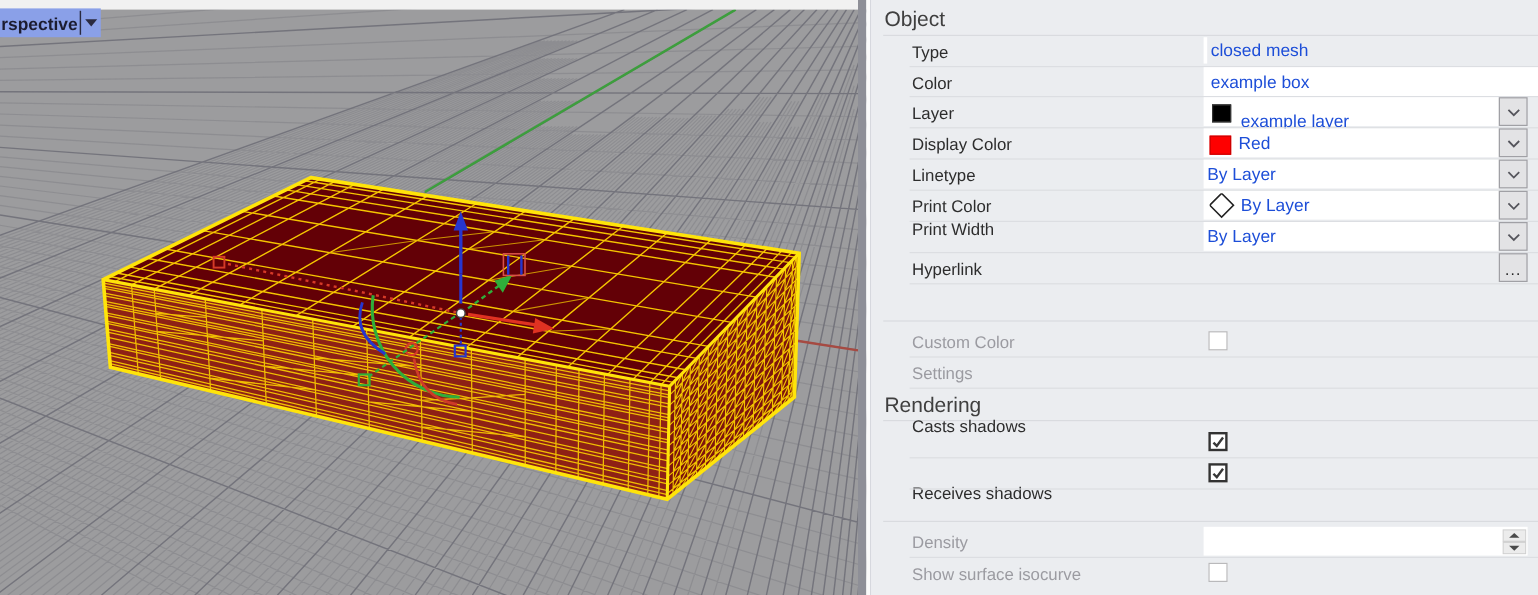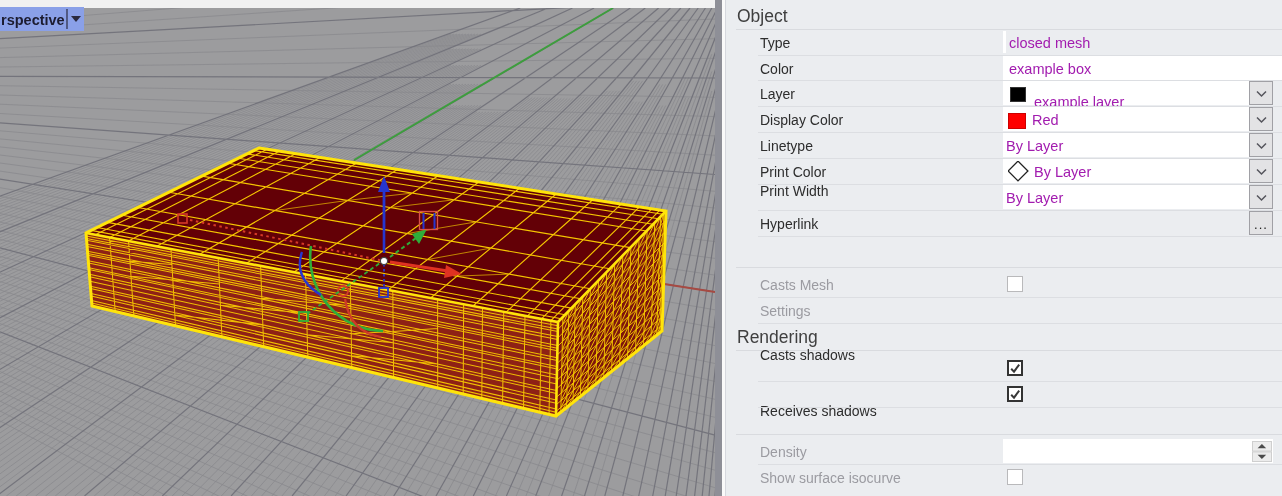--- a/index.html
+++ b/index.html
@@ -7,21 +7,21 @@
 #root { position:relative; width:1282px; height:496px; background:#ebedf0; }
 #panel { position:absolute; left:726px; top:0; width:556px; height:496px;
   background:#ebedf0; }
 #sliver { position:absolute; left:722px; top:0; width:4px; height:496px;
   background:#fafafa; border-right:1px solid #d6d8de; }
 .hdr { position:absolute; left:11px; font-size:17.5px; color:#3f3f3f; }
 .hline { position:absolute; left:10px; right:0; height:1px; background:#d9dbdf; }
 .sep { position:absolute; left:32px; right:0; height:1px; background:#dcdee2; }
 .lbl { position:absolute; left:34px; font-size:14px; color:#2d2d2d; }
 .lbl.dis { color:#9b9ba1; }
-.val { position:absolute; font-size:14.5px; color:#a21caf;text-align:right; }
+.val { position:absolute; font-size:14.5px; color:#1d4ed8;text-align:right; }
 .wf { position:absolute; background:#fff; }
 .dbtn { position:absolute; background:#e3e3e5;
   border:1px solid #a0a0a5; }
 </style></head>
 <body>
 <div id="root">
 <svg width="722" height="496" viewBox="0 0 722 496" style="position:absolute;left:0;top:0">
 <rect x="0" y="0" width="722" height="496" fill="#9c9c9e"></rect>
 <path d="M0.0 14.0L715.0 -52.1M0.0 22.2L715.0 -34.9M0.0 30.5L715.0 -17.8M0.0 48.1L715.0 19.0M0.0 57.6L715.0 38.7M0.0 67.0L715.0 58.3M0.0 85.7L715.0 97.3M0.0 95.0L715.0 116.6M0.0 104.2L715.0 135.9M0.0 113.5L715.0 155.2M0.0 130.8L715.0 191.3M0.0 138.9L715.0 208.0M0.0 146.9L715.0 224.8M0.0 155.0L715.0 241.6M0.0 163.0L715.0 258.4M0.0 171.1L715.0 275.1M0.0 187.7L715.0 309.8M0.0 196.3L715.0 327.7M0.0 204.9L715.0 345.6M0.0 213.5L715.0 363.5M0.0 222.1L715.0 381.4M0.0 230.7L715.0 399.3M0.0 239.3L715.0 417.3M0.0 256.3L715.0 452.7M0.0 264.7L715.0 470.2M0.0 273.1L715.0 487.7M0.0 281.5L715.0 505.2M0.0 289.9L715.0 522.7M0.0 298.3L715.0 540.2M0.0 306.7L715.0 557.7M0.0 315.1L715.0 575.3M0.0 323.5L715.0 592.8M0.0 341.8L715.0 630.9M0.0 351.7L715.0 651.5M0.0 361.6L715.0 672.1M0.0 371.5L715.0 692.7M0.0 381.4L715.0 713.3M0.0 391.2L715.0 733.8M0.0 401.1L715.0 754.4M0.0 411.0L715.0 775.0M0.0 420.9L715.0 795.6M451.0 34.1L-814.8 496.0M454.0 34.1L-799.5 496.0M457.0 34.1L-784.3 496.0M460.0 34.1L-769.0 496.0M463.0 34.1L-753.8 496.0M466.0 34.1L-738.5 496.0M469.0 34.1L-723.3 496.0M472.0 34.1L-708.0 496.0M475.0 34.1L-692.8 496.0M478.0 34.1L-677.6 496.0M481.0 34.1L-662.3 496.0M451.0 48.8L-633.6 496.0M454.0 48.8L-620.1 496.0M457.0 48.8L-606.6 496.0M460.0 48.8L-593.1 496.0M463.0 48.8L-579.6 496.0M466.0 48.8L-566.1 496.0M469.0 48.8L-552.6 496.0M472.0 48.8L-539.1 496.0M475.0 48.8L-525.6 496.0M478.0 48.8L-512.1 496.0M481.0 48.8L-498.6 496.0M451.0 65.4L-473.2 496.0M454.0 65.4L-461.2 496.0M457.0 65.4L-449.3 496.0M460.0 65.4L-437.4 496.0M463.0 65.4L-425.4 496.0M466.0 65.4L-413.5 496.0M469.0 65.4L-401.5 496.0M472.0 65.4L-389.6 496.0M475.0 65.4L-377.7 496.0M478.0 65.4L-365.7 496.0M481.0 65.4L-353.8 496.0M451.0 84.2L-331.3 496.0M454.0 84.2L-320.7 496.0M457.0 84.2L-310.1 496.0M460.0 84.2L-299.5 496.0M463.0 84.2L-289.0 496.0M466.0 84.2L-278.4 496.0M469.0 84.2L-267.8 496.0M472.0 84.2L-257.3 496.0M475.0 84.2L-246.7 496.0M478.0 84.2L-236.1 496.0M481.0 84.2L-225.6 496.0M451.0 105.4L-205.6 496.0M454.0 105.4L-196.3 496.0M457.0 105.4L-186.9 496.0M460.0 105.4L-177.6 496.0M463.0 105.4L-168.2 496.0M466.0 105.4L-158.9 496.0M469.0 105.4L-149.5 496.0M472.0 105.4L-140.2 496.0M475.0 105.4L-130.8 496.0M478.0 105.4L-121.5 496.0M481.0 105.4L-112.1 496.0M477.0 112.0L-93.7 496.0M480.0 112.0L-84.7 496.0M483.0 112.0L-75.7 496.0M486.0 112.0L-66.6 496.0M489.0 112.0L-57.6 496.0M492.0 112.0L-48.6 496.0M495.0 112.0L-39.5 496.0M498.0 112.0L-30.5 496.0M501.0 112.0L-21.5 496.0M504.0 112.0L-12.5 496.0M529.2 97.6L6.3 496.0M532.2 97.6L16.1 496.0M535.2 97.6L25.9 496.0M538.2 97.6L35.6 496.0M541.2 97.6L45.4 496.0M544.2 97.6L55.2 496.0M547.2 97.6L64.9 496.0M550.2 97.6L74.7 496.0M555.3 98.4L94.2 496.0M558.3 98.4L103.9 496.0M561.3 98.4L113.7 496.0M564.3 98.4L123.4 496.0M567.3 98.4L133.1 496.0M570.3 98.4L142.8 496.0M573.3 98.4L152.6 496.0M581.4 96.4L172.1 496.0M584.4 96.4L182.0 496.0M587.4 96.4L191.8 496.0M590.4 96.4L201.6 496.0M593.4 96.4L211.5 496.0M596.4 96.4L221.3 496.0M607.5 90.9L241.3 496.0M610.5 90.9L251.4 496.0M613.5 90.9L261.6 496.0M616.5 90.9L271.8 496.0M619.5 90.9L281.9 496.0M633.6 80.9L302.9 496.0M636.6 80.9L313.6 496.0M639.6 80.9L324.4 496.0M642.6 80.9L335.2 496.0M633.6 101.7L355.5 496.0M636.6 101.7L365.1 496.0M639.6 101.7L374.6 496.0M642.6 101.7L384.2 496.0M659.7 84.4L404.3 496.0M662.7 84.4L414.8 496.0M665.7 84.4L425.4 496.0M659.7 105.6L445.3 496.0M662.7 105.6L454.6 496.0M665.7 105.6L464.0 496.0M685.7 77.4L484.4 496.0M688.7 77.4L495.4 496.0M685.7 97.8L516.2 496.0M688.7 97.8L525.9 496.0M711.8 54.2L548.7 496.0M711.8 71.5L573.1 496.0M711.8 91.0L594.7 496.0" stroke="#88888c" stroke-width="1" opacity="0.72" fill="none"></path>
 <path d="M0.0 38.7L715.0 -0.6M0.0 76.4L715.0 78.0M0.0 122.8L715.0 174.5M0.0 179.1L715.0 291.9M0.0 247.9L715.0 435.2M0.0 331.9L715.0 610.3M520.3 8.0L-830.0 496.0M548.0 8.0L-647.1 496.0M572.5 8.0L-485.1 496.0M594.1 8.0L-341.8 496.0M613.3 8.0L-215.0 496.0M630.3 8.0L-102.8 496.0M645.3 8.0L-3.4 496.0M658.6 8.0L84.5 496.0M670.4 8.0L162.3 496.0M680.8 8.0L231.1 496.0M690.0 8.0L292.1 496.0M698.2 8.0L346.0 496.0M705.4 8.0L393.7 496.0M711.8 8.0L436.0 496.0M717.5 8.0L473.3 496.0M722.5 8.0L506.4 496.0M726.9 8.0L535.7 496.0M730.8 8.0L561.6 496.0M734.3 8.0L584.5 496.0M737.4 8.0L604.8 496.0M740.1 8.0L622.8 496.0M742.5 8.0L638.7 496.0M744.6 8.0L652.7 496.0M746.5 8.0L665.2 496.0M748.2 8.0L676.2 496.0M749.6 8.0L686.0 496.0M751.0 8.0L694.6 496.0M752.1 8.0L702.2 496.0M753.1 8.0L709.0 496.0M754.0 8.0L715.0 496.0M754.8 8.0L720.3 496.0" stroke="#72727a" stroke-width="1.2" opacity="0.95" fill="none"></path>
@@ -122,21 +122,21 @@
 <div class="dbtn" style="left:523px;top:185px;width:24px;height:24px">
         <svg width="24" height="24" style="position:absolute;left:0;top:0">
           <path d="M7 9.5 L11.5 14 L16 9.5" stroke="#55555c" stroke-width="1.5" fill="none"></path>
         </svg>
       </div>
 <div class="sep" style="top:210px"></div>
 <div class="lbl" style="top:216px">Hyperlink</div>
 <div class="dbtn" style="left:523px;top:211px;width:24px;height:24px;text-align:center;font-size:13px;color:#222;line-height:26px;letter-spacing:1px">...</div>
 <div class="sep" style="top:236px"></div>
 <div class="hline" style="top:267px"></div>
-<div class="lbl dis" style="top:277px">Casts Mesh</div>
+<div class="lbl dis" style="top:277px">Custom Color</div>
 <div style="position:absolute;left:281px;top:276px;width:16px;height:16px;background:#fff;border:1px solid #b9b9bb">
         <svg width="13" height="13" style="position:absolute;left:0;top:0"></svg>
       </div>
 <div class="sep" style="top:297px"></div>
 <div class="lbl dis" style="top:303px">Settings</div>
 <div class="sep" style="top:323px"></div>
 <div class="hdr" style="top:327px">Rendering</div>
 <div class="hline" style="top:350px"></div>
 <div class="lbl" style="top:347px">Casts shadows</div>
 <div style="position:absolute;left:281px;top:360px;width:16px;height:16px;background:#fff;border:2px solid #333">

